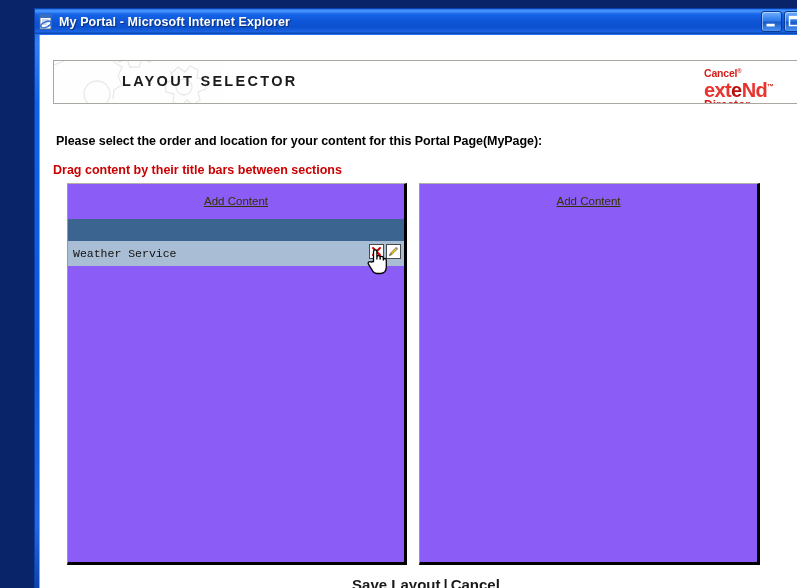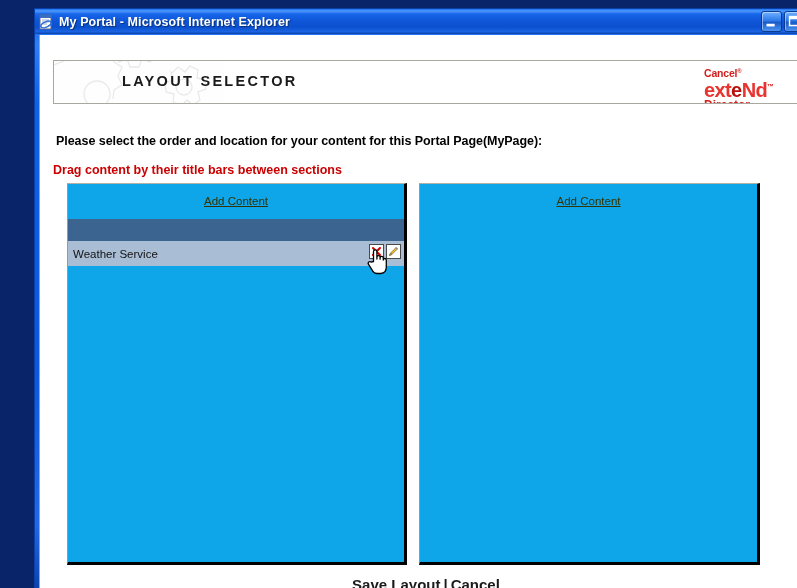--- a/index.html
+++ b/index.html
@@ -109,21 +109,21 @@
   .instr2 {
     position: absolute; left: 13px; top: 128px;
     width: 746px; 
     font-size: 12.5px; font-weight: bold; color: #cc0000;
   }
 
   
   .panel {
     position: absolute; top: 148px;
     height: 382px;
-    background: #0ea5e9;
+    background: #8b5cf6;
     border-top: 1px solid #b4b0a4;
     border-left: 1px solid #9a9a92;
     border-right: 3px solid #000000;
     border-bottom: 3px solid #000000;
   }
   .panel-left  { left: 27px;  width: 340px; }
   .panel-right { left: 379px; width: 341px; }
 
   .add-content-wrap { width: 100%; text-align: center; padding-top: 7px; }
   .add-content {
@@ -134,21 +134,21 @@
   .portlet { margin-top: 10px; width: 100%; }
   .portlet-head {
     height: 22px; background: #3c6490; width: 100%;
   }
   .portlet-row {
     height: 25px; background: #a9bed5;
     display: flex; align-items: center;
     position: relative; padding-left: 5px;
   }
   .portlet-title {
-    font-size: 11.5px; color: #111111; font-weight: normal;
+    font-size: 11.5px; color: #111111; font-weight: normal; font-family: Liberation Mono, monospace;
   }
   .portlet-actions {
     position: absolute; right: 3px; top: 3px;
     display: flex; gap: 2px;
   }
   .icon-btn {
     width: 15px; height: 15px;
     background: #ffffff;
     border: 1px solid #4a4a4a;
     position: relative;

